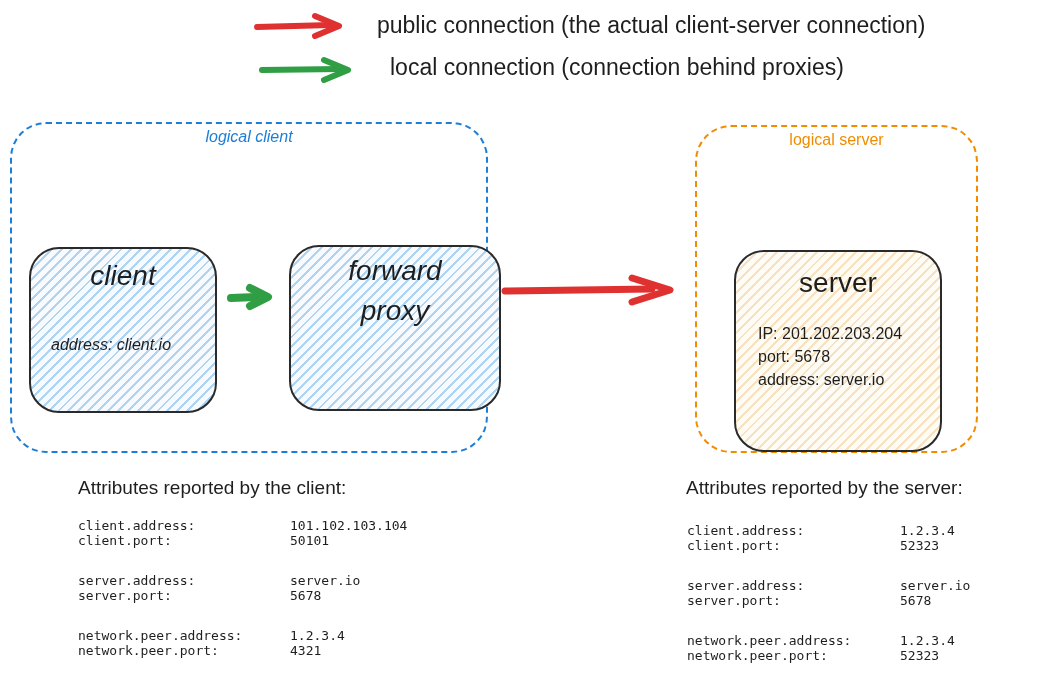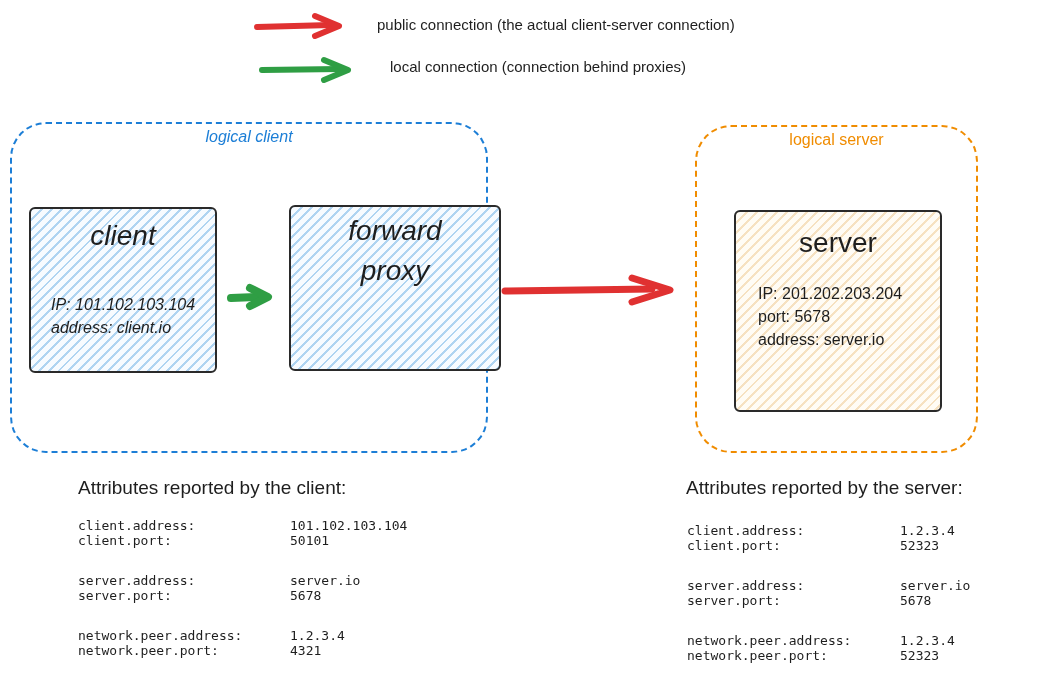--- a/index.html
+++ b/index.html
@@ -11,33 +11,33 @@
     background: #ffffff;
     overflow: hidden;
     font-family: "DejaVu Sans", sans-serif;
     color: #1e1e1e;
   }
   .abs { position: absolute; }
   .hand { font-family: cursive, sans-serif; color: #1e1e1e; }
   .mono { font-family: "DejaVu Sans Mono", monospace; font-size: 13px; line-height: 15px; color: #1e1e1e; }
 
   
-  .legend-label { font-size: 15px; line-height: 28px; white-space: nowrap; text-align: right; }
+  .legend-label { font-size: 23px; line-height: 28px; white-space: nowrap; text-align: right; }
 
   
   .group-box { border-radius: 36px; }
   .group-box.blue   { border: 2.5px dashed #1c7ed6; }
   .group-box.orange { border: 2.5px dashed #f08c00; }
   .group-label { position: absolute; left: 0; right: 0; top: 4px; text-align: center;
                  font-size: 16px; white-space: nowrap; }
   .group-label.blue   { color: #1c7ed6; }
   .group-label.orange { color: #f08c00; }
 
   
-  .node { border: 2px solid #2a2a2a; border-radius: 6px; }
+  .node { border: 2px solid #2a2a2a; border-radius: 30px; margin-top: 40px; }
   .node.hatch-blue {
     background:
       repeating-linear-gradient(135deg, rgba(116,180,230,0.55) 0px, rgba(116,180,230,0.55) 2px,
                                  rgba(0,0,0,0) 2px, rgba(0,0,0,0) 7px),
       #f7fbff;
   }
   .node.hatch-cream {
     background:
       repeating-linear-gradient(135deg, rgba(235,193,130,0.45) 0px, rgba(235,193,130,0.45) 2px,
                                  rgba(0,0,0,0) 2px, rgba(0,0,0,0) 7px),
@@ -77,21 +77,20 @@
     </svg>
   </div>
   <div class="abs hand legend-label" style="left:390px; top:53px;">local connection (connection behind proxies)</div>
 
   <div class="abs group-box blue" style="left:10px; top:122px; width:478px; height:331px;font-style:italic;">
     <div class="group-label blue hand">logical client</div>
 
     <div class="abs node hatch-blue" style="left:17px; top:83px; width:188px; height:166px;">
       <div class="node-title hand" style="margin-top:10px;">client</div>
       <div class="node-lines hand" style="left:20px; top:84px;">
-        <div>IP: 101.102.103.104</div>
         <div>address: client.io</div>
       </div>
     </div>
 
     <div class="abs" style="left:214px; top:159px; width:52px; height:28px;">
       <svg width="52" height="28" viewBox="0 0 52 28">
         <path d="M5 15 L30 14" stroke="#2f9e44" stroke-width="8" stroke-linecap="round" fill="none"></path>
         <path d="M24 5 L42 14 L24 23" stroke="#2f9e44" stroke-width="8" stroke-linecap="round" stroke-linejoin="round" fill="none"></path>
       </svg>
     </div>

